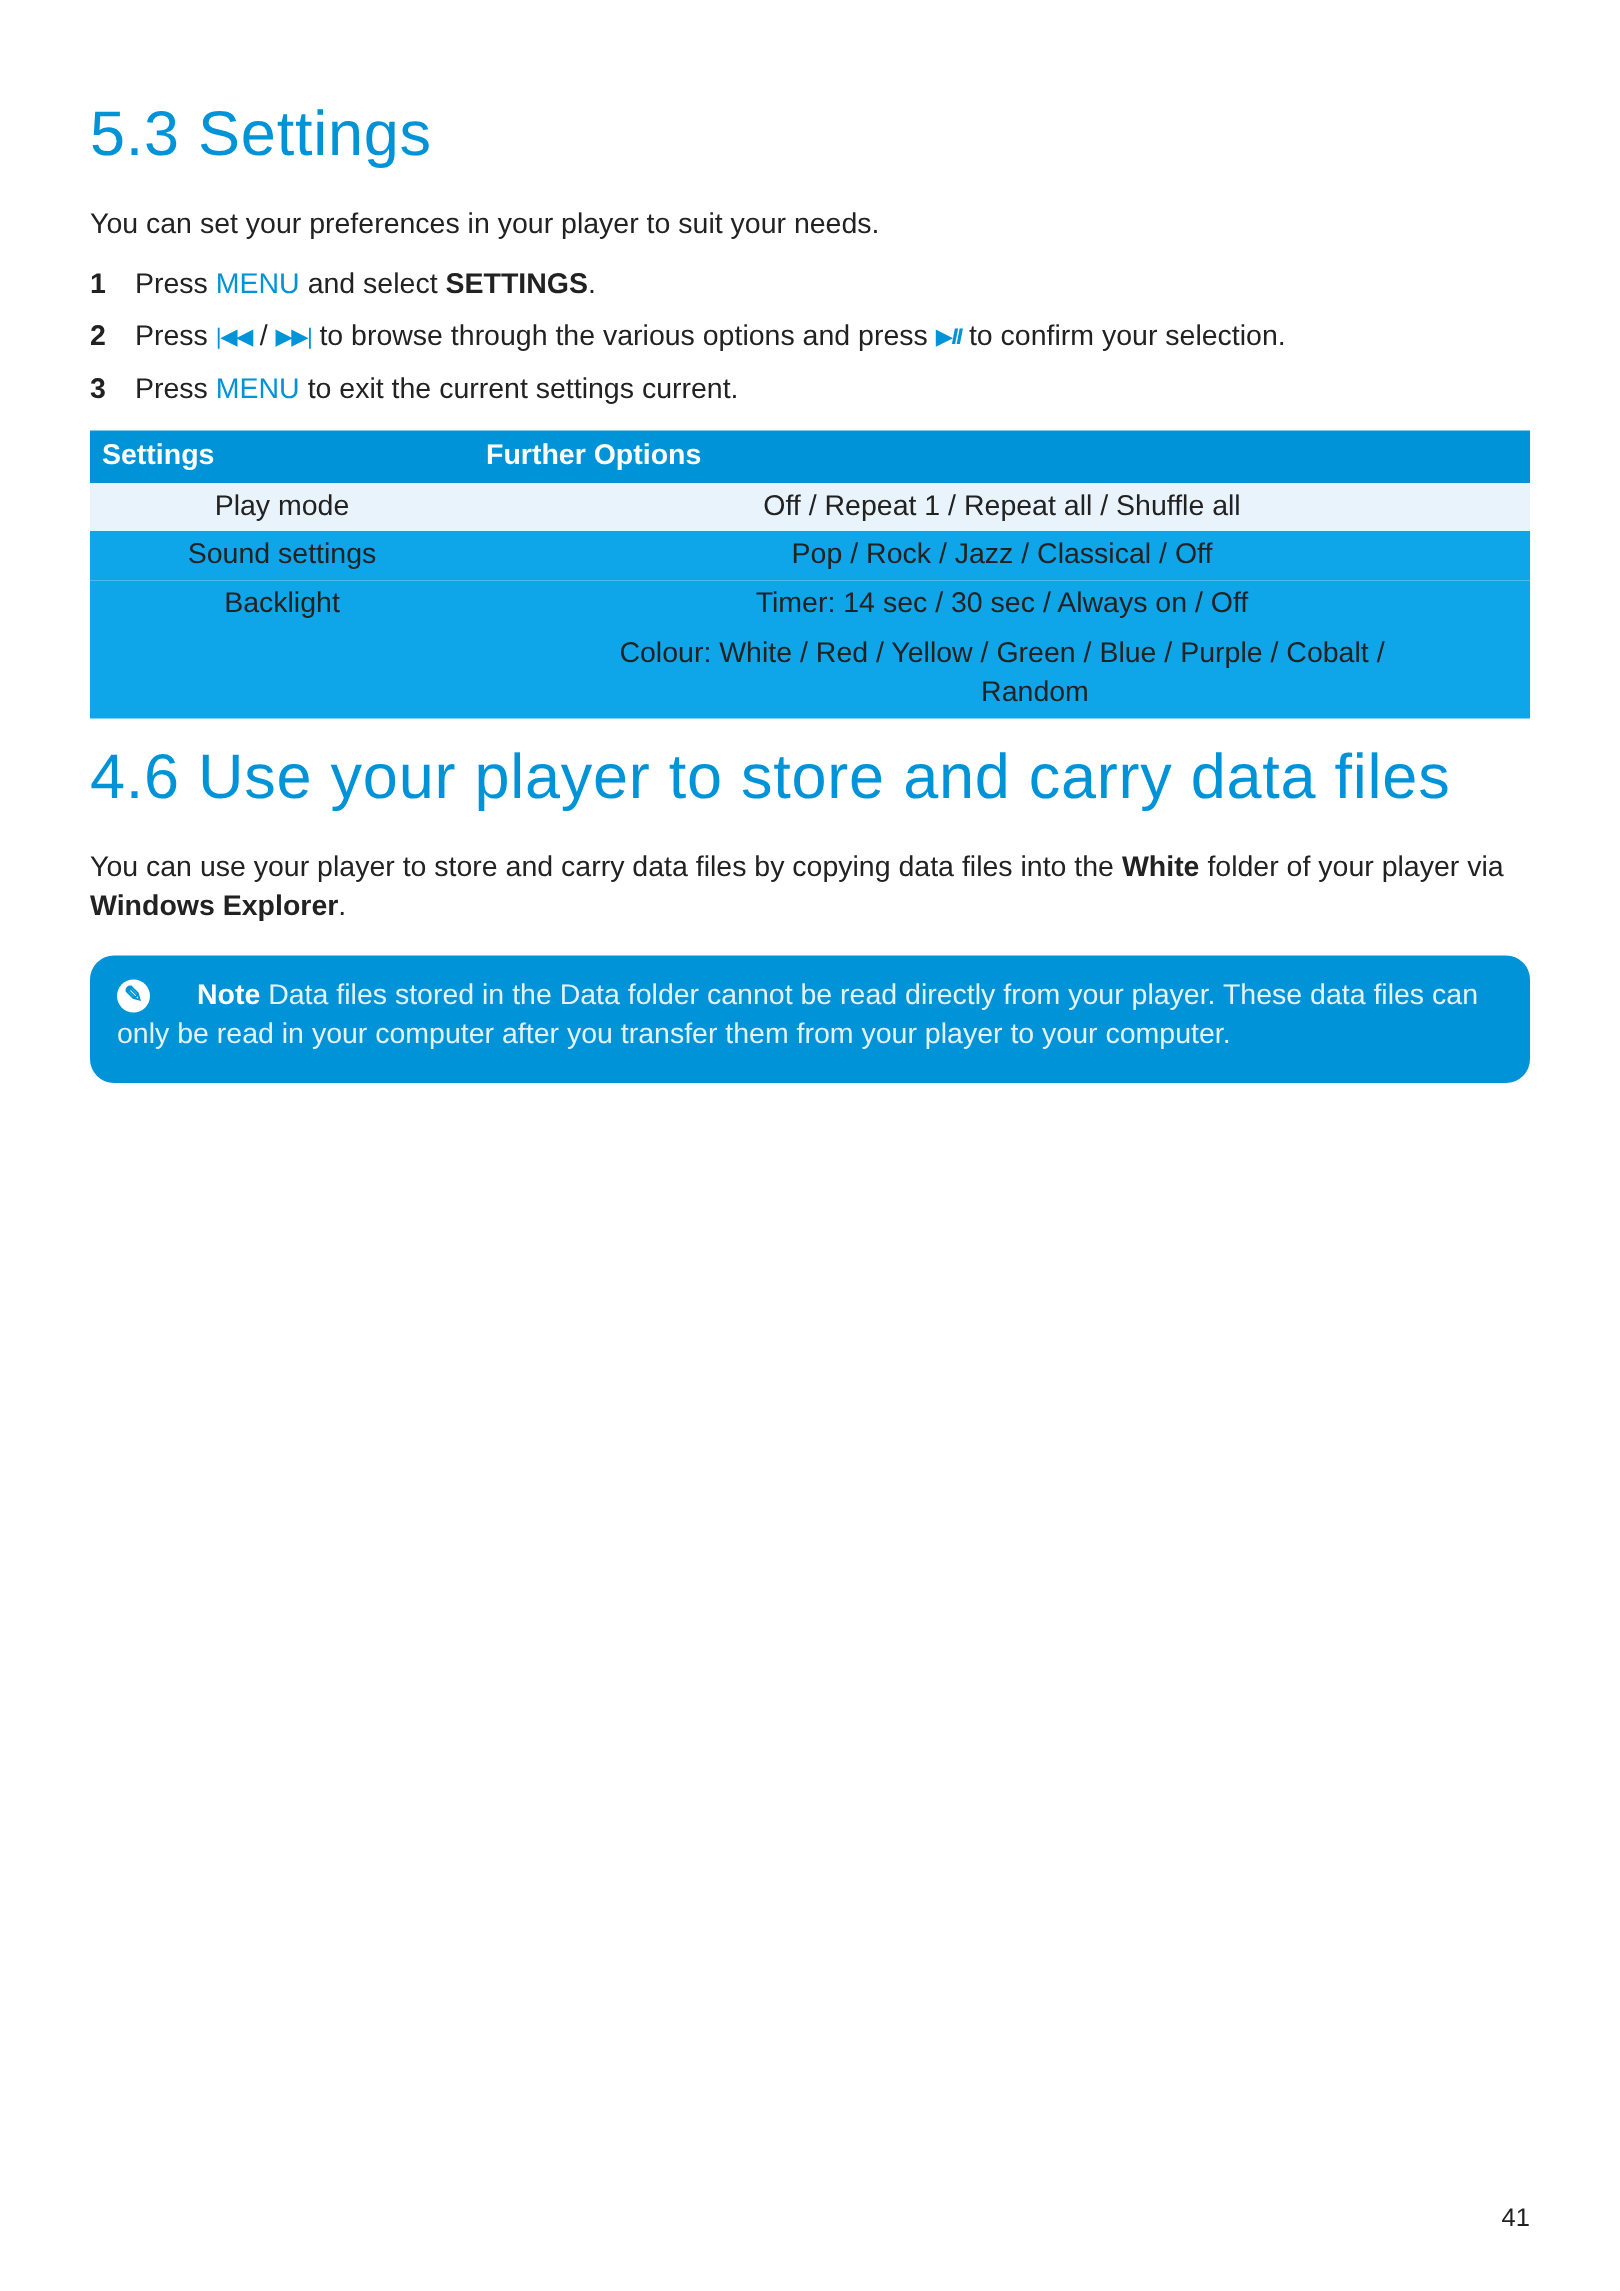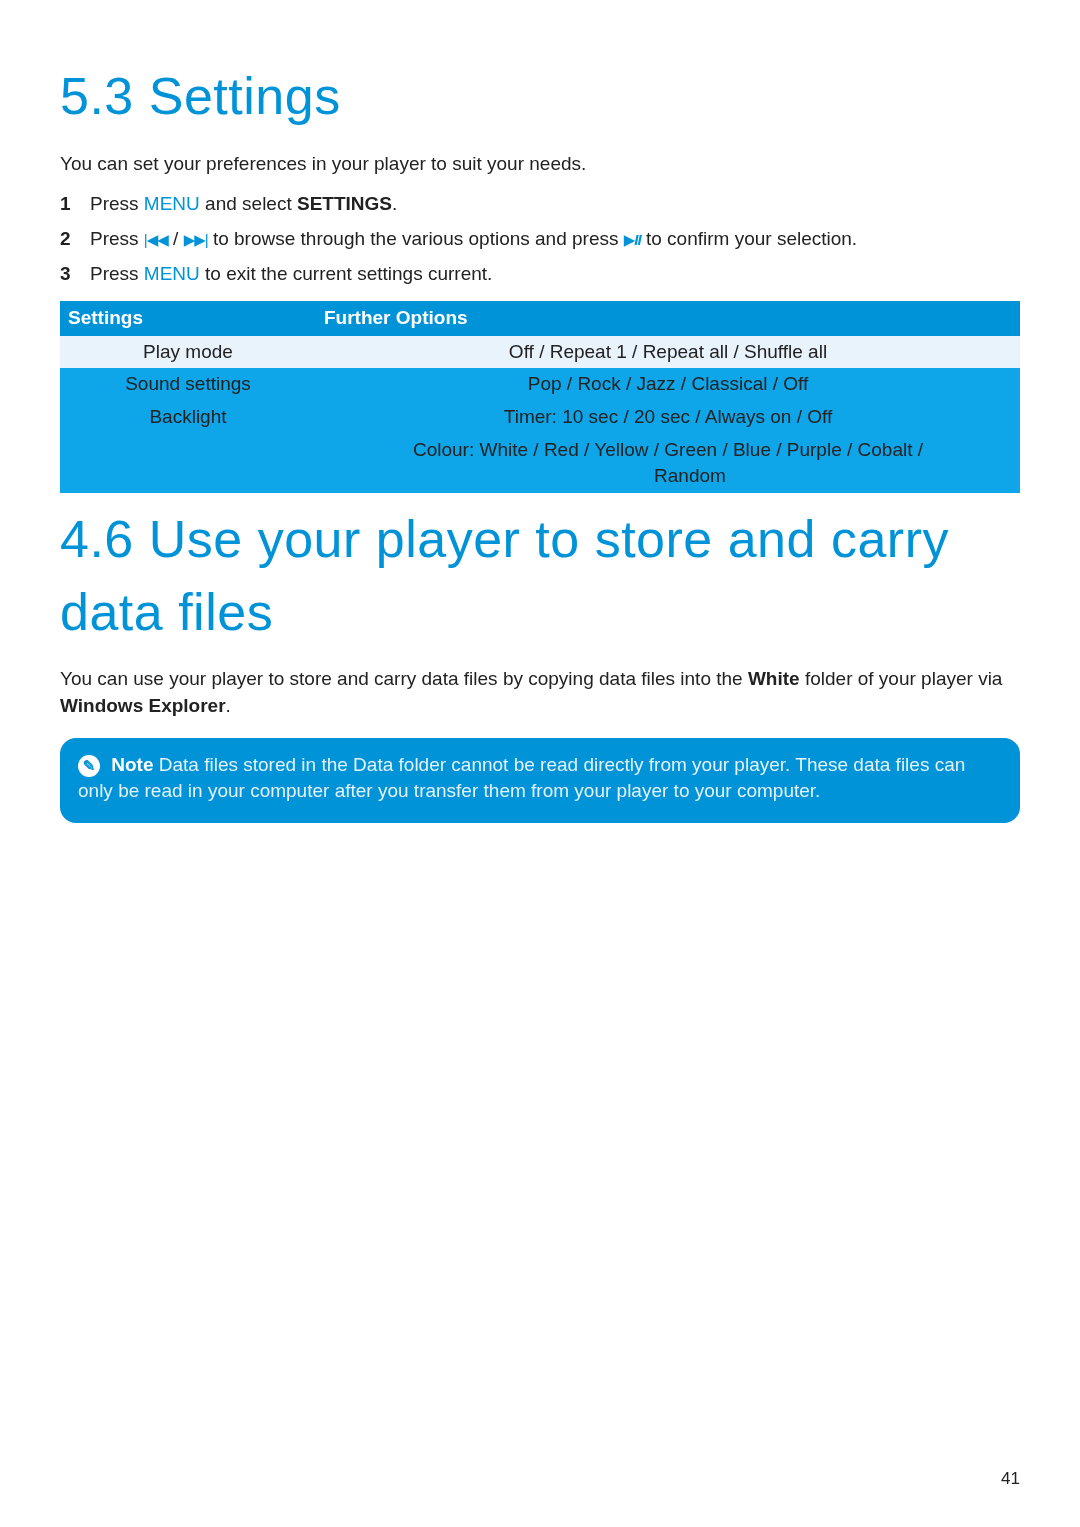--- a/index.html
+++ b/index.html
@@ -10,21 +10,21 @@
     font-size: 19px;
     line-height: 1.4;
     width: 1080px;
     height: 1527px;
     box-sizing: border-box;
     position: relative;
   }
   h1.section-heading {
     color: #0093d8;
     font-weight: 400;
-    font-size: 52px;
+    font-size: 42px;
     margin: 0 0 18px 0;
     letter-spacing: 0.5px;
   }
   p.intro {
     margin: 0 0 14px 0;
   }
   ol.steps {
     list-style: none;
     padding: 0;
     margin: 0 0 14px 0;
@@ -89,20 +89,21 @@
     color: #0093d8;
     border-radius: 50%;
     font-size: 15px;
     font-weight: bold;
     margin-right: 6px;
     vertical-align: middle;
   }
   .note-box .note-label {
     font-weight: bold;
     color: #fff;
+    margin-left: 20px;
   }
   .page-num {
     position: absolute;
     bottom: 36px;
     right: 60px;
     font-size: 17px;
     color: #222;
   }
 </style>
 </head>
@@ -142,21 +143,21 @@
   <tr class="odd">
     <td class="col1">Play mode</td>
     <td>Off / Repeat 1 / Repeat all / Shuffle all</td>
   </tr>
   <tr class="even">
     <td class="col1">Sound settings</td>
     <td>Pop / Rock / Jazz / Classical / Off</td>
   </tr>
   <tr class="even">
     <td class="col1">Backlight</td>
-    <td>Timer: 10 sec / 20 sec / Always on / Off</td>
+    <td>Timer: 14 sec / 30 sec / Always on / Off</td>
   </tr>
   <tr class="even">
     <td class="col1"></td>
     <td>
       <span>Colour: White / Red / Yellow / Green / Blue / Purple / Cobalt /</span><br>
       <span class="indent" style="display:inline-block; padding-left:44px;">Random</span>
     </td>
   </tr>
 </tbody>
   </table>

